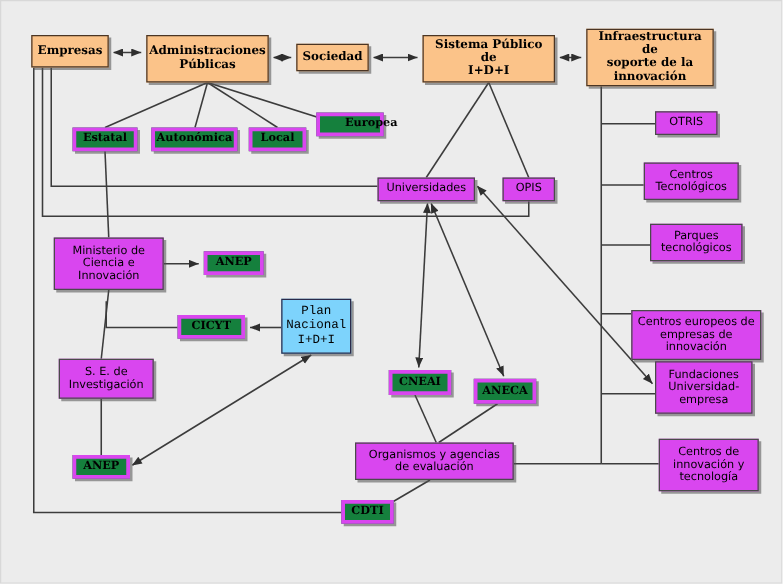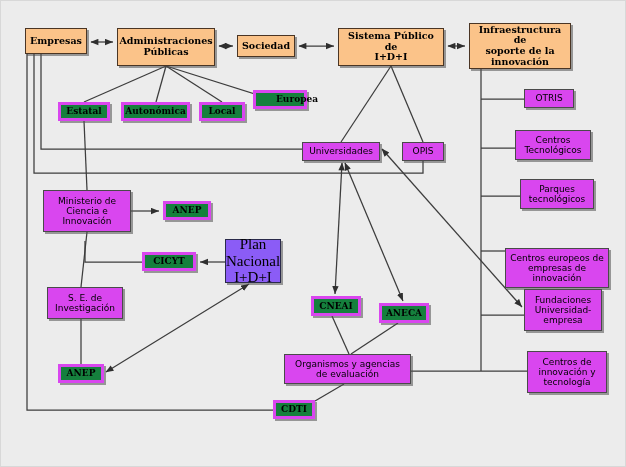--- a/index.html
+++ b/index.html
@@ -42,24 +42,24 @@
   }
   .n-cyan-serif{
     background:#15803d;
     border:3px solid #d946ef;
     font-family:"DejaVu Serif", serif;
     font-weight:bold;
     font-size:9px;
     color:#000;
   }
   .n-blue{
-    background:#8b5cf6;
+    background:#7dd3fc;
     border:1px solid #2a2a4a;
-    font-family:Liberation Serif, serif;
-    font-size:15px;
+    font-family:Liberation Mono, monospace;
+    font-size:10px;
     color:#000;
   }
 </style>
 </head>
 <body>
 
 <div id="canvas">
 
   <svg id="edges" viewBox="0 0 626 467" xmlns="http://www.w3.org/2000/svg">
     <defs>

